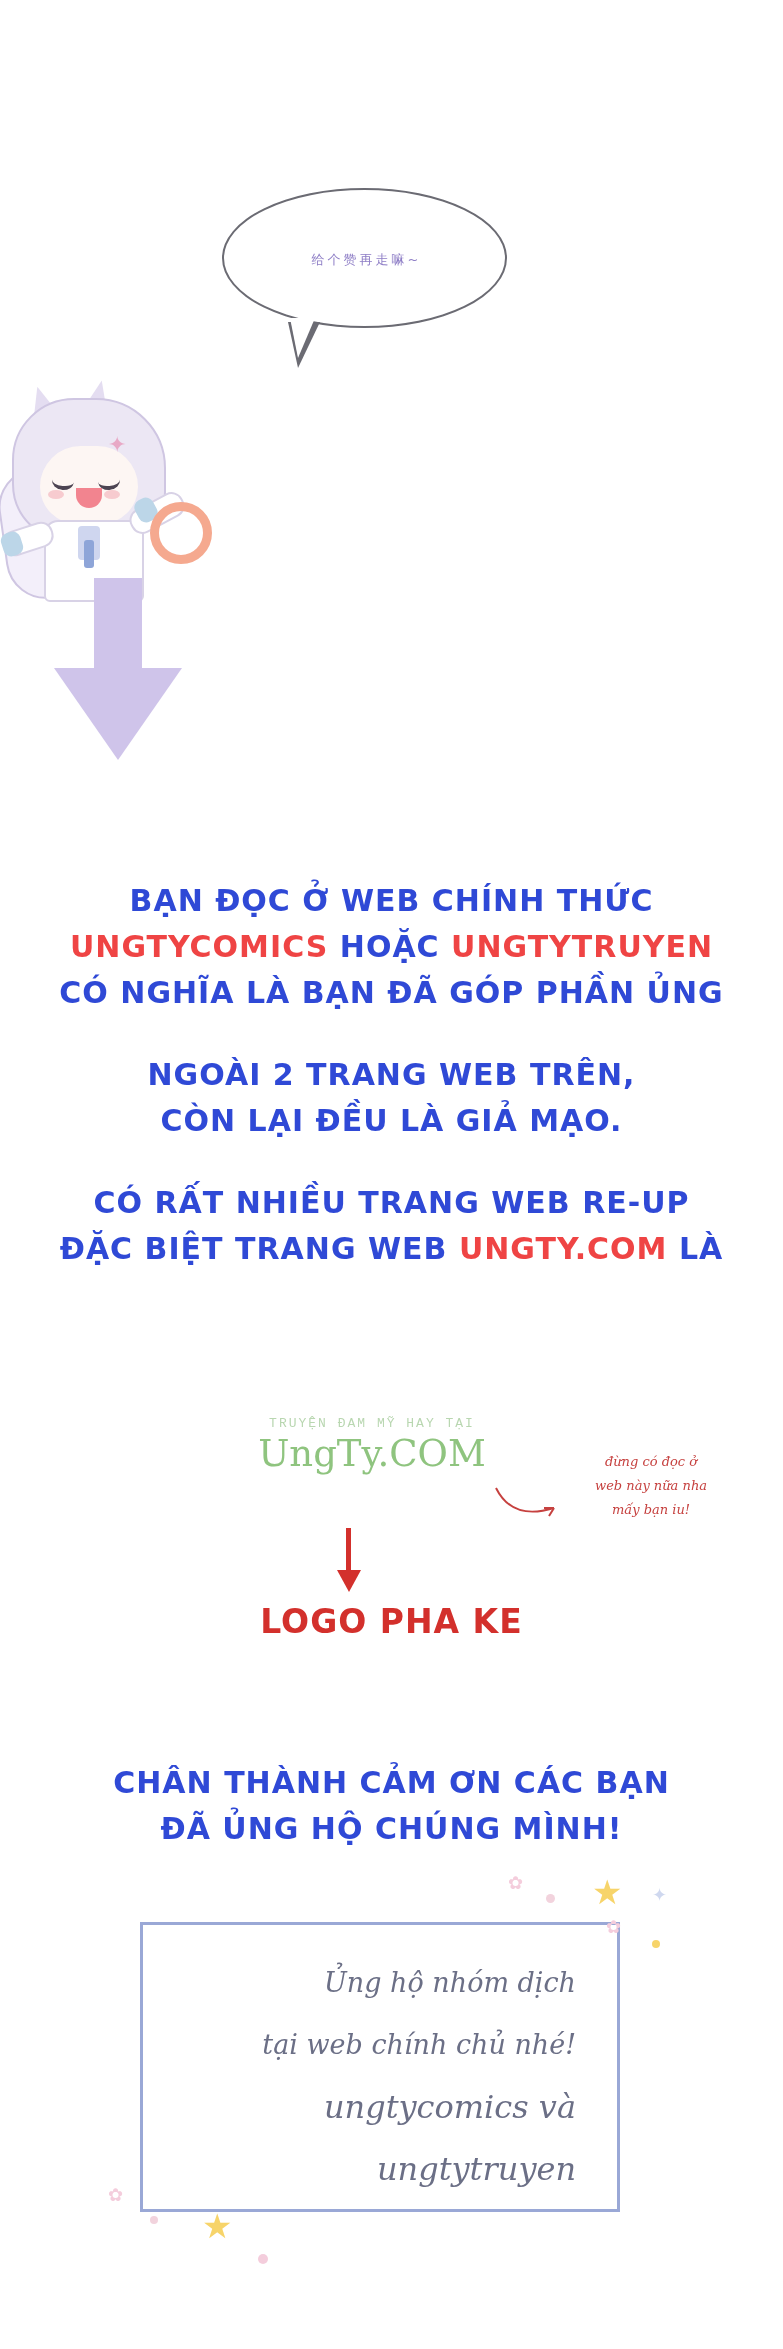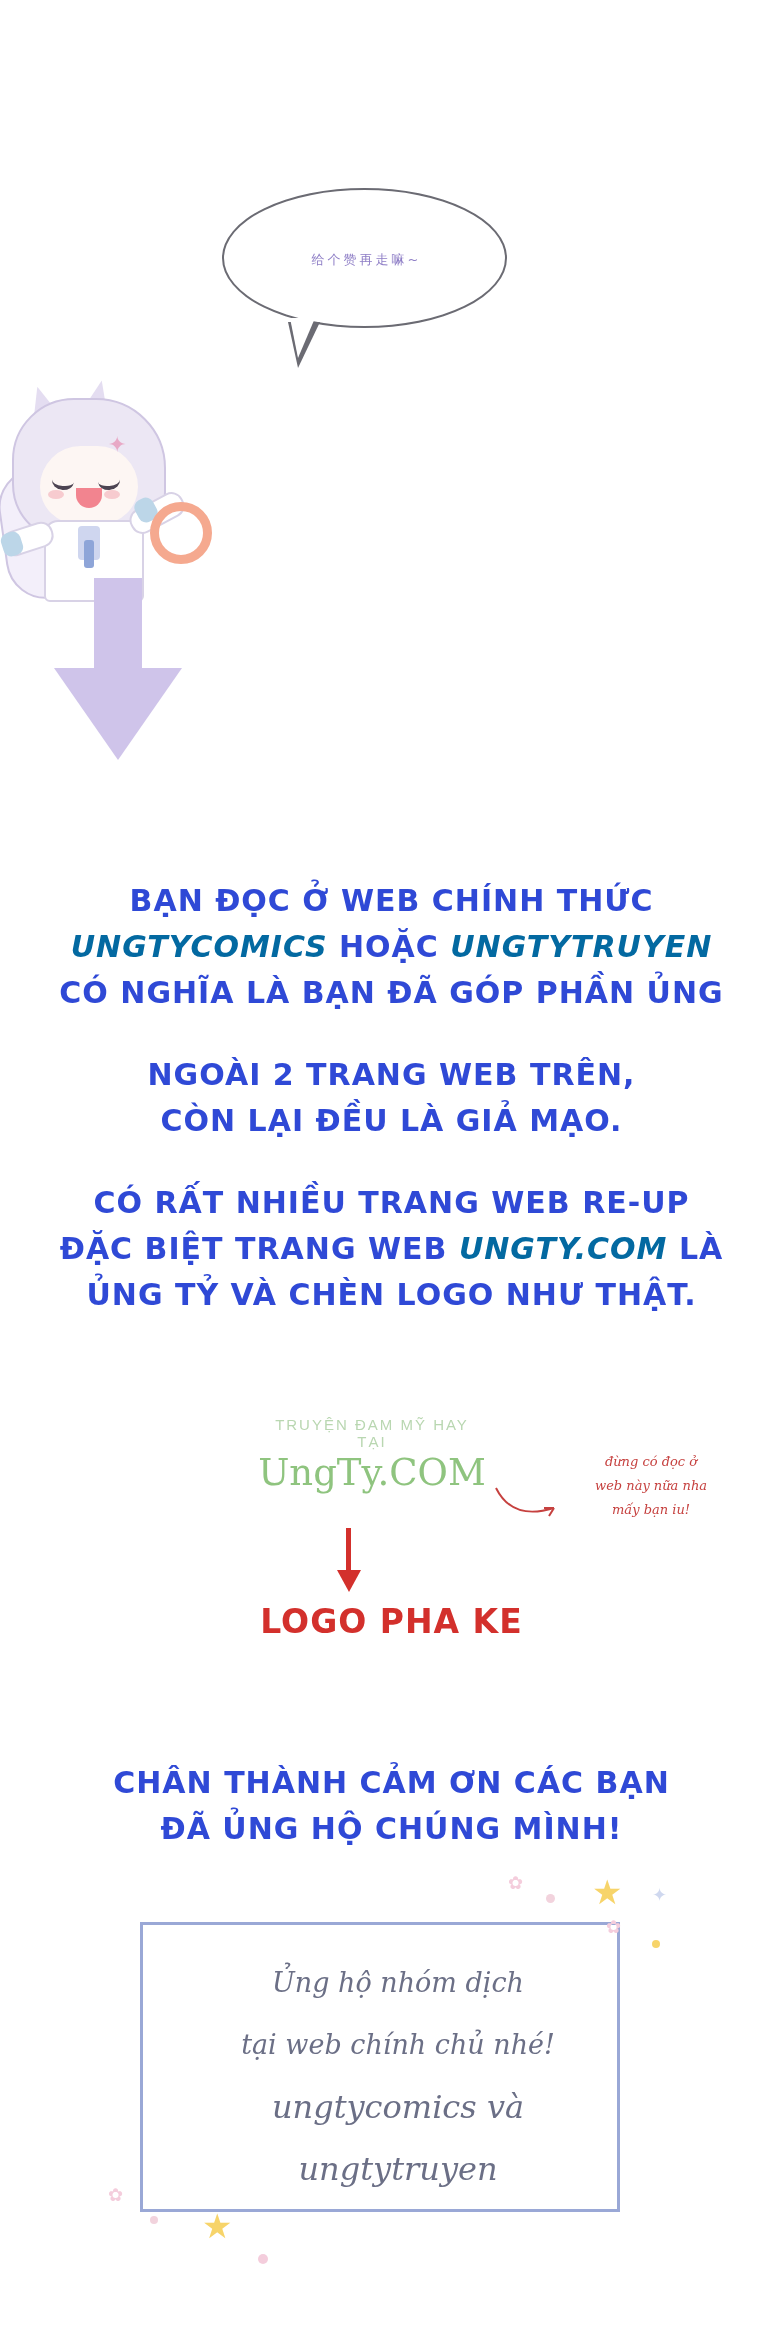--- a/index.html
+++ b/index.html
@@ -271,33 +271,33 @@
     text-align: center;
     color: #2f49d6;
     font-family: "DejaVu Sans", sans-serif;
     font-weight: bold;
     font-size: 30px;
     line-height: 46px;
     letter-spacing: 1px;
   }
   .announce .blk { margin-bottom: 32px; margin-top: 36px; }
   .announce .blk:last-child { margin-bottom: 0; }
-  .hl { color: #0369a1; font-style: italic; }
+  .hl { color: #ef4444; }
 
   
   .fakelogo {
     position: absolute;
     left: 258px;
     top: 1416px;
     width: 228px;
     text-align: center;
   }
   .fakelogo .sub {
-    font-family: Liberation Sans, sans-serif;
-    font-size: 15px;
+    font-family: Liberation Mono, monospace;
+    font-size: 13px;
     letter-spacing: 2px;
     color: #b9d7b1;
     margin-bottom: 2px;
   }
   .fakelogo .main {
     font-family: "DejaVu Serif", serif;
     font-size: 37px;
     color: #8fc47f;
     letter-spacing: 0px;
     line-height: 42px;
@@ -383,27 +383,26 @@
     height: 290px;
     border: 3px solid #9aa8d6;
     box-sizing: border-box;
     background: transparent;
   }
   .card-text {
     position: absolute;
     left: 140px;
     top: 1952px;
     width: 436px;
-    text-align: center;
+    text-align: right;
     font-family: "DejaVu Serif", serif;
     font-style: italic;
     color: #6b6f86;
     font-size: 27px;
     line-height: 62px;
-    padding-left: 40px;
   }
   .card-text .l3 { font-size: 32px; }
 
   
   .spark {
     position: absolute;
     color: #f4cddc;
     font-size: 18px;
   }
   .star-y {
@@ -468,21 +467,20 @@
     <div class="blk">
       <div>NGOÀI 2 TRANG WEB TRÊN,</div>
       <div>CÒN LẠI ĐỀU LÀ GIẢ MẠO.</div>
     </div>
 
     <div class="blk">
       <div>CÓ RẤT NHIỀU TRANG WEB RE-UP</div>
       <div>
         <span>ĐẶC BIỆT TRANG WEB </span><span class="hl">UNGTY.COM</span><span> LÀ</span>
       </div>
-      <div>ỦNG TỶ VÀ CHÈN LOGO NHƯ THẬT.</div>
     </div>
   </div>
 
   <div class="fakelogo">
     <div class="sub">TRUYỆN ĐAM MỸ HAY TẠI</div>
     <div class="main">UngTy.COM</div>
   </div>
 
   <svg class="redcurve" viewBox="0 0 70 40">
     <path d="M2,6 C14,30 34,34 60,26" stroke="#c6413f" stroke-width="2" fill="none"></path>

